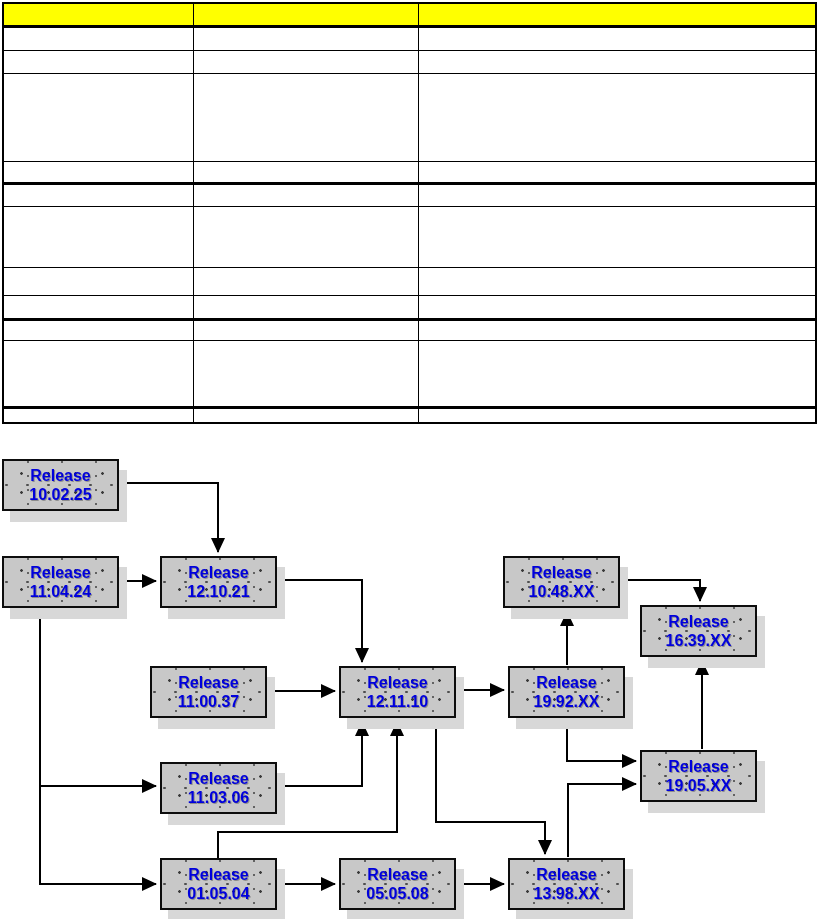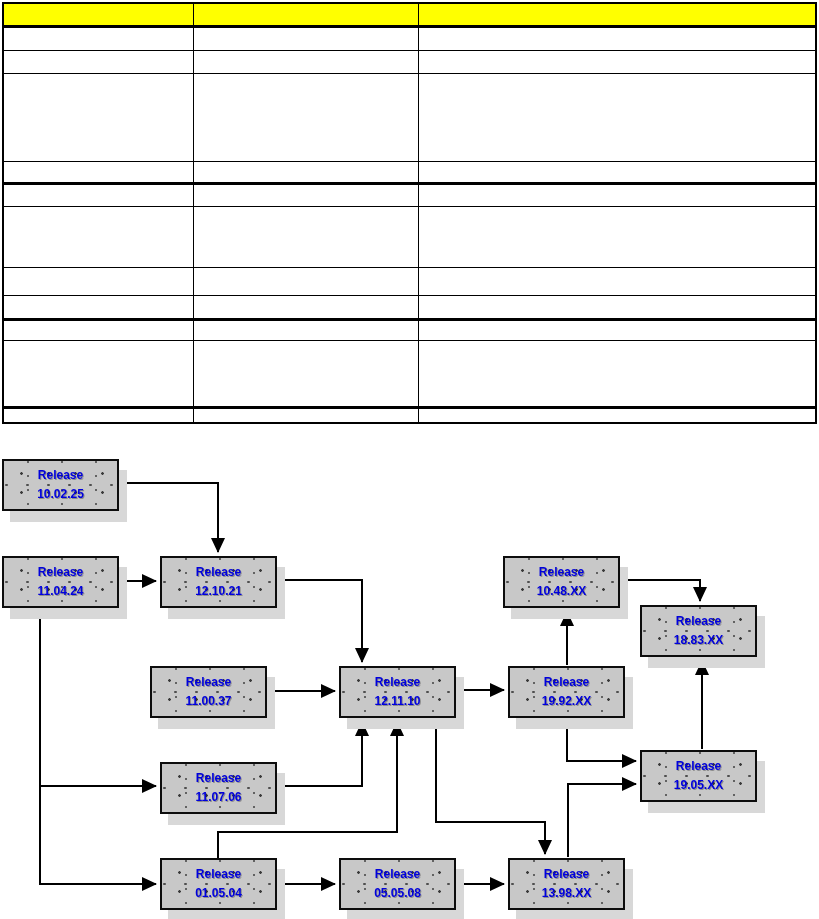--- a/index.html
+++ b/index.html
@@ -54,21 +54,21 @@
     background-size: 27px 19px, 21px 26px, 34px 14px;
     background-position: 4px 3px, 13px 11px, 7px 8px;
     box-shadow: 8px 11px 0 0 #d8d8d8;
     text-align:center;
     padding-top:5px;
     z-index:2;
   }
   .node .ln{
     color:#0000dd;
     font-weight:bold;
-    font-size:12px;
+    font-size:16px;
     line-height:19px;
     text-shadow:1px 1px 0 rgba(30,30,30,0.35);
     letter-spacing:0px;
     white-space:nowrap;
   }
 </style>
 </head>
 <body>
 
 <div class="tbl-wrap">
@@ -180,37 +180,37 @@
       <div class="node" style="left: 160px; top: 556px; width: 117px; height: 52px;">
         <div class="ln">Release</div>
         <div class="ln">12.10.21</div>
       </div>
       <div class="node" style="left: 503px; top: 556px; width: 117px; height: 52px;">
         <div class="ln">Release</div>
         <div class="ln">10.48.XX</div>
       </div>
       <div class="node" style="left: 640px; top: 605px; width: 117px; height: 52px;">
         <div class="ln">Release</div>
-        <div class="ln">18.83.XX</div>
+        <div class="ln">16.39.XX</div>
       </div>
       <div class="node" style="left: 150px; top: 666px; width: 117px; height: 52px;">
         <div class="ln">Release</div>
         <div class="ln">11.00.37</div>
       </div>
       <div class="node" style="left: 339px; top: 666px; width: 117px; height: 52px;">
         <div class="ln">Release</div>
         <div class="ln">12.11.10</div>
       </div>
       <div class="node" style="left: 508px; top: 666px; width: 117px; height: 52px;">
         <div class="ln">Release</div>
         <div class="ln">19.92.XX</div>
       </div>
       <div class="node" style="left: 160px; top: 762px; width: 117px; height: 52px;">
         <div class="ln">Release</div>
-        <div class="ln">11.07.06</div>
+        <div class="ln">11.03.06</div>
       </div>
       <div class="node" style="left: 640px; top: 750px; width: 117px; height: 52px;">
         <div class="ln">Release</div>
         <div class="ln">19.05.XX</div>
       </div>
       <div class="node" style="left: 160px; top: 858px; width: 117px; height: 52px;">
         <div class="ln">Release</div>
         <div class="ln">01.05.04</div>
       </div>
       <div class="node" style="left: 339px; top: 858px; width: 117px; height: 52px;">

